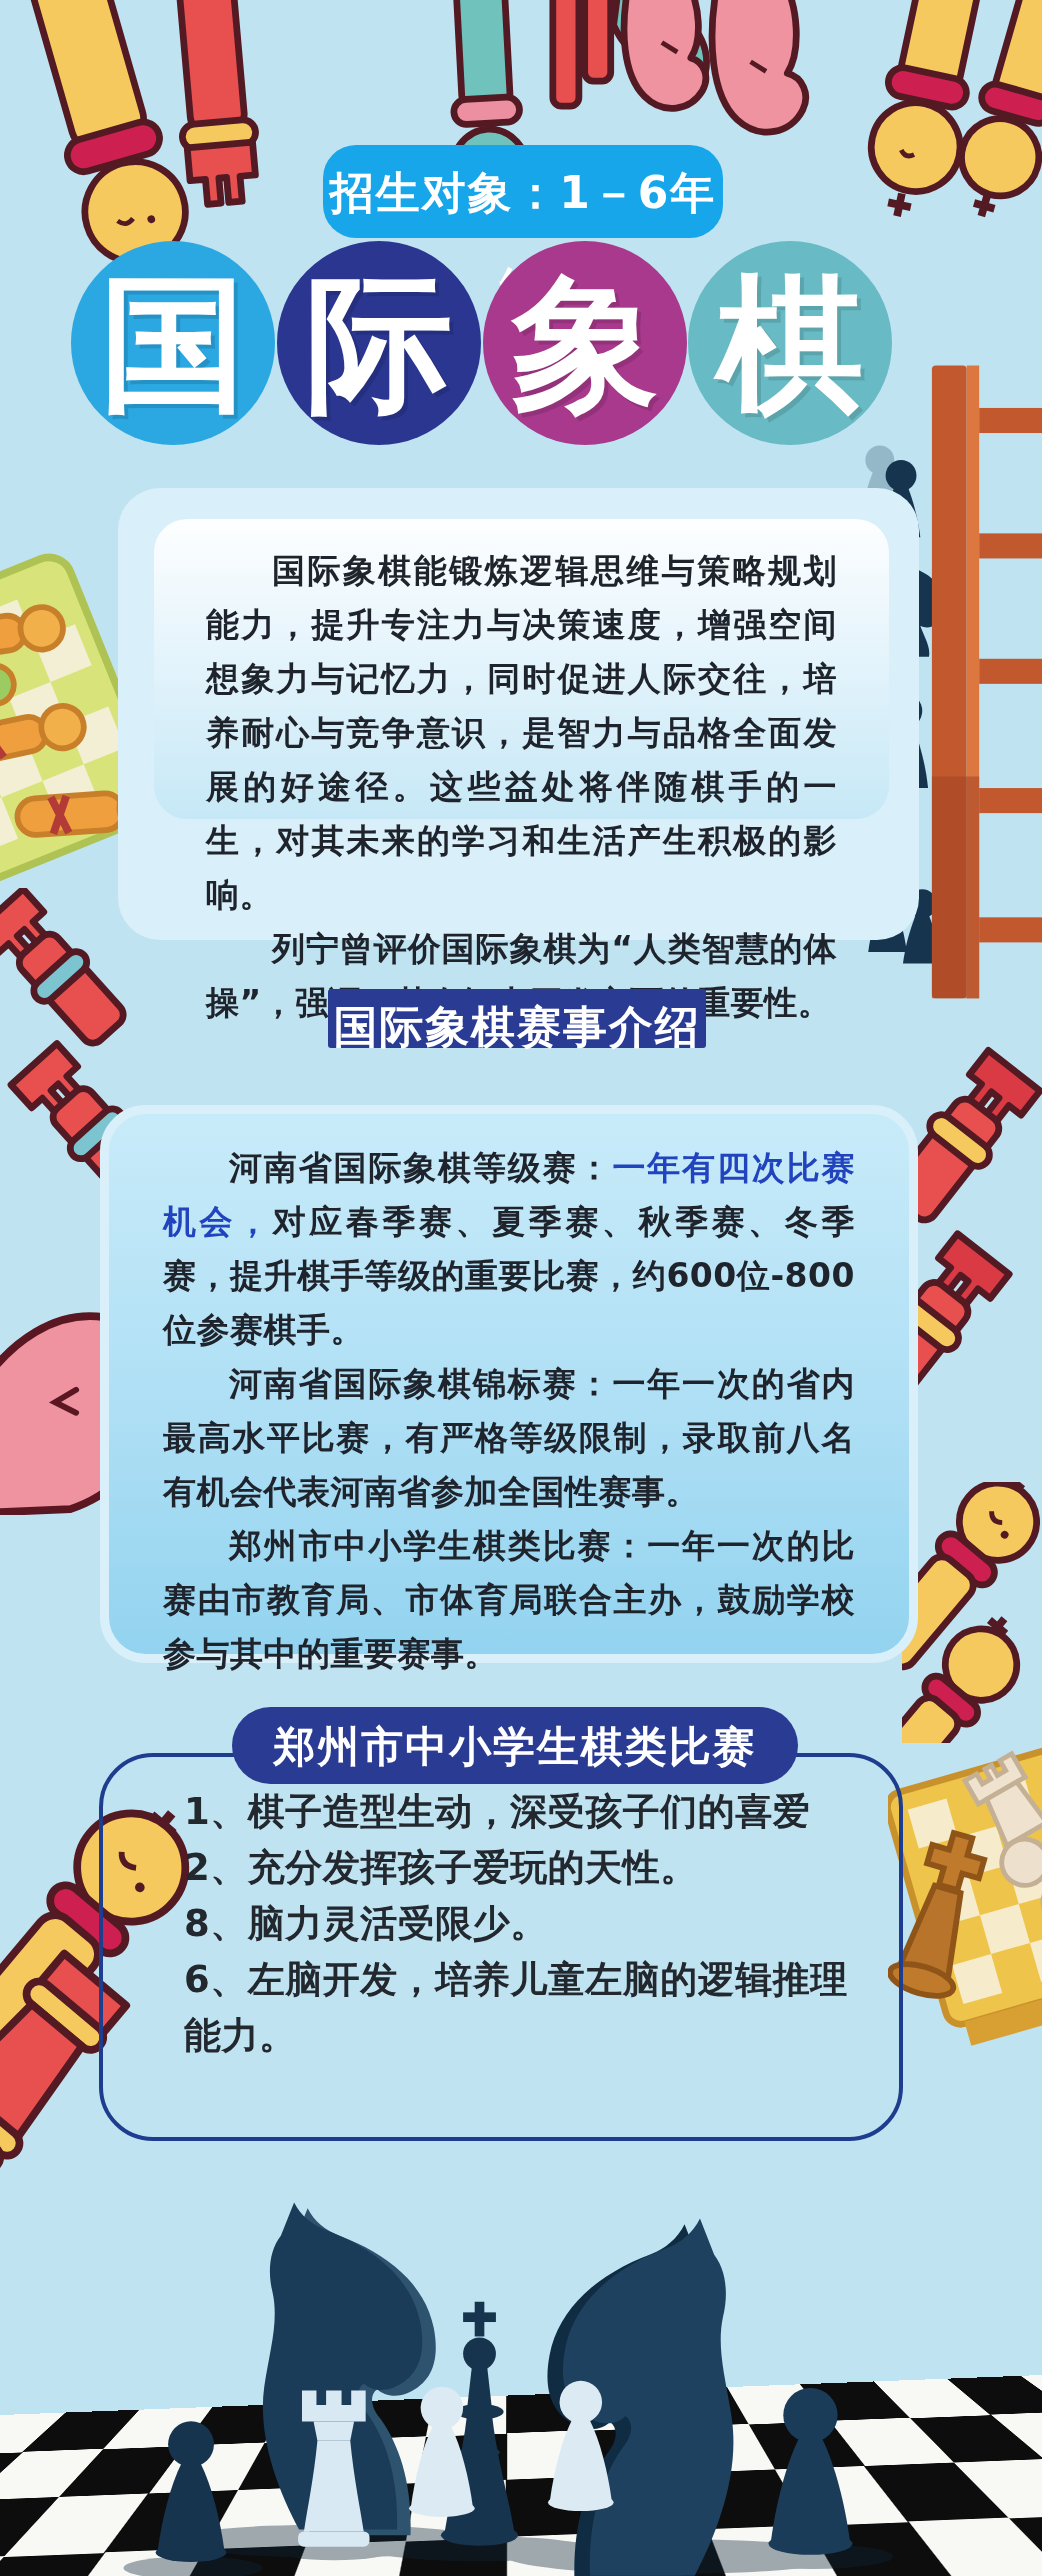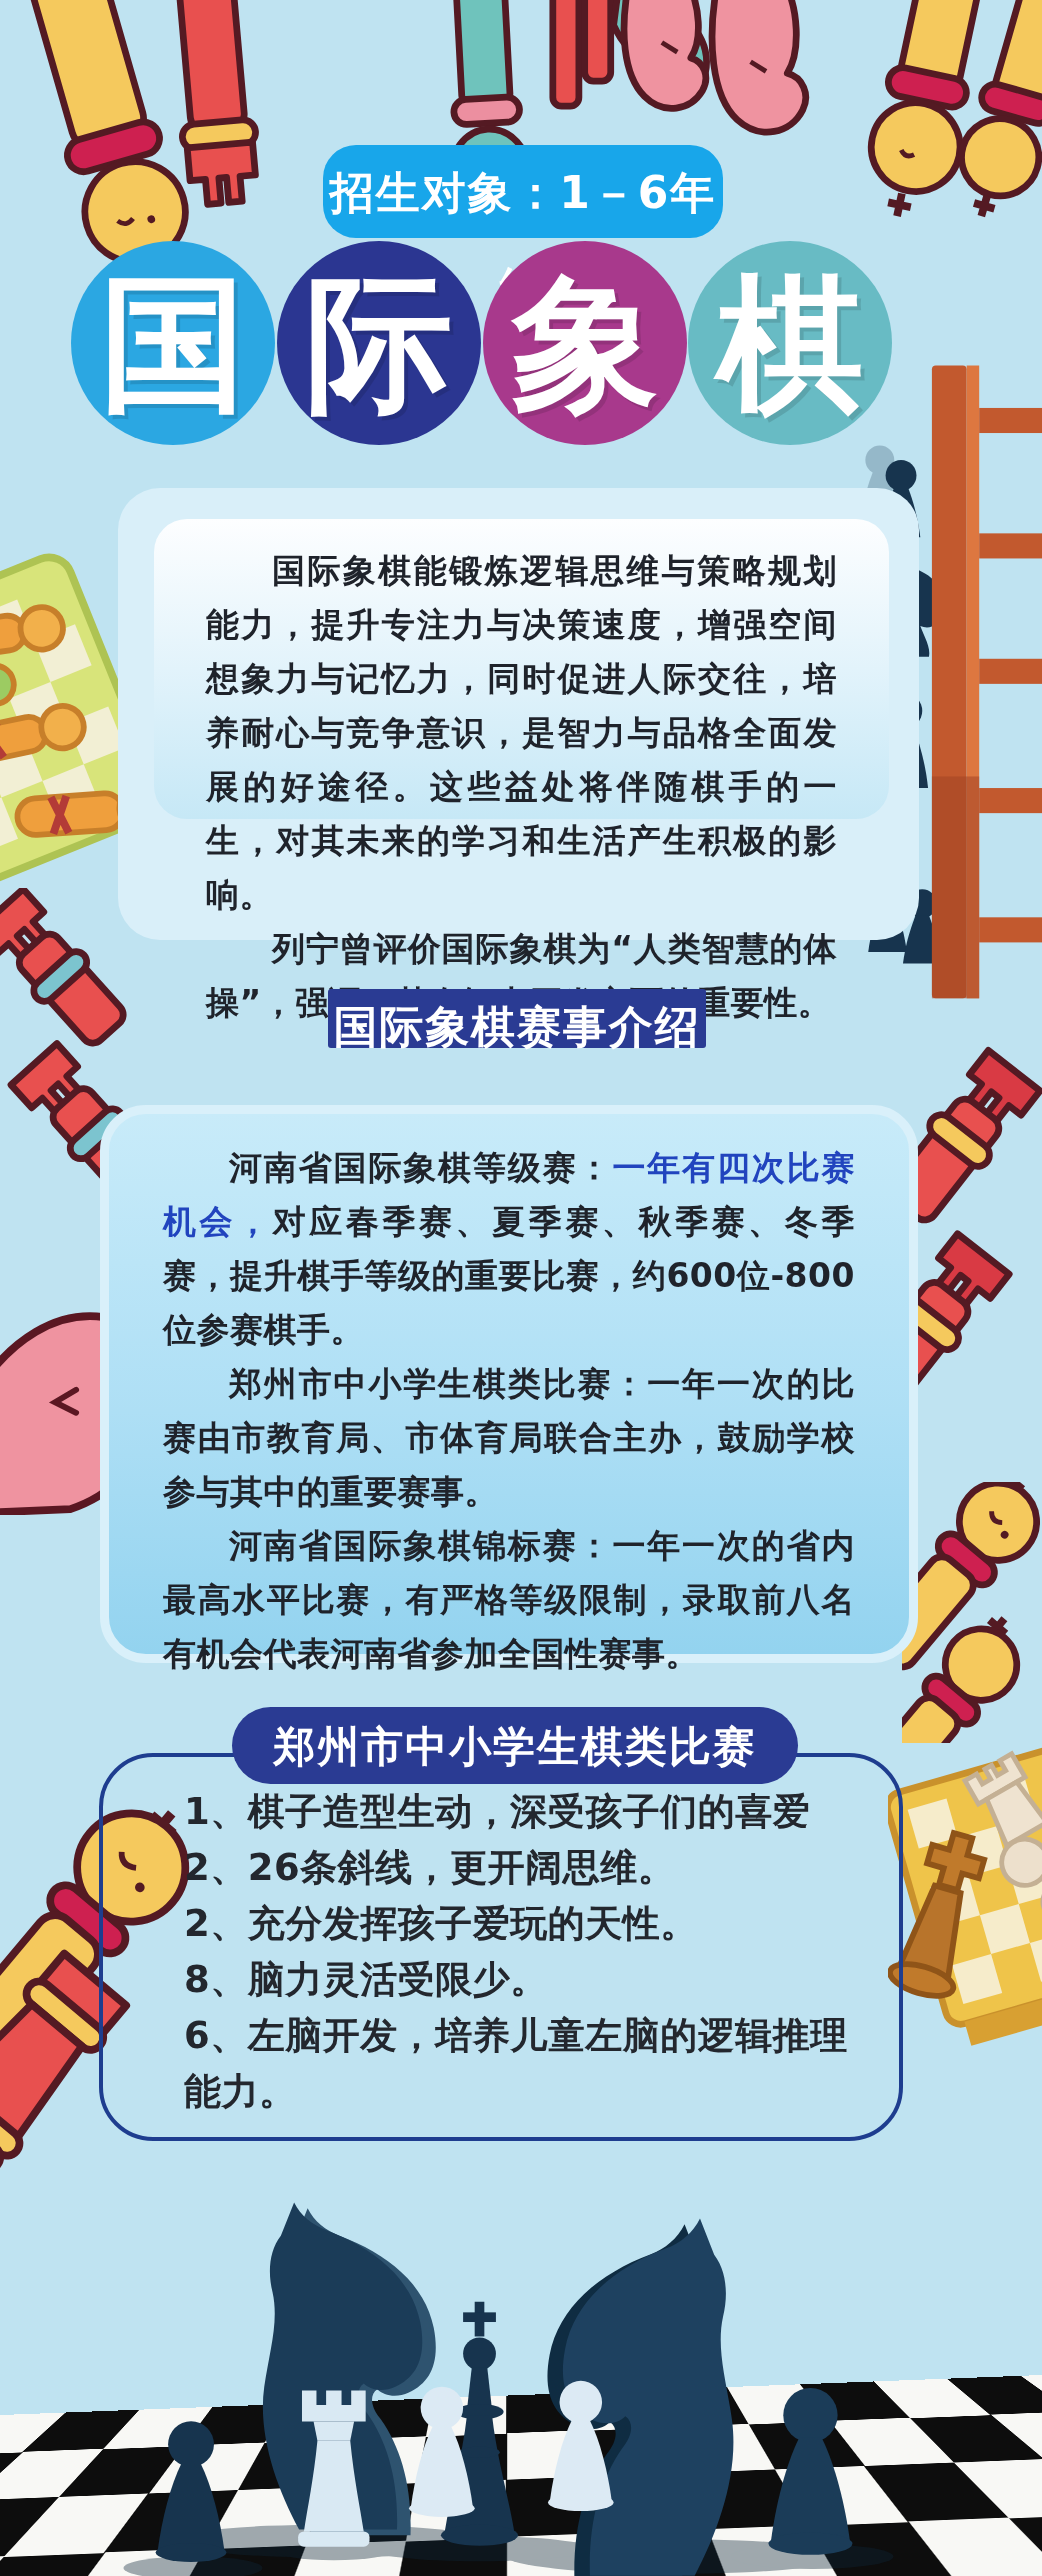--- a/index.html
+++ b/index.html
@@ -318,28 +318,27 @@
 <div class="abs intro-outer"></div>
 <div class="abs intro-inner">
   <p>国际象棋能锻炼逻辑思维与策略规划能力，提升专注力与决策速度，增强空间想象力与记忆力，同时促进人际交往，培养耐心与竞争意识，是智力与品格全面发展的好途径。这些益处将伴随棋手的一生，对其未来的学习和生活产生积极的影响。</p>
   <p>列宁曾评价国际象棋为“人类智慧的体操”，强调了其在智力开发方面的重要性。</p>
 </div>
 
 <div class="abs pill pill1">国际象棋赛事介绍</div>
 
 <div class="abs events-card">
   <p><span>河南省国际象棋等级赛：</span><span class="hl">一年有四次比赛机会，</span><span>对应春季赛、夏季赛、秋季赛、冬季赛，提升棋手等级的重要比赛，约600位-800位参赛棋手。</span></p>
+  <p><span>河南省国际象棋锦标赛：</span><span>一年一次的省内最高水平比赛，有严格等级限制，录取前八名有机会代表河南省参加全国性赛事。</span></p>
   <p><span>郑州市中小学生棋类比赛：</span><span>一年一次的比赛由市教育局、市体育局联合主办，鼓励学校参与其中的重要赛事。</span></p>
-  <p><span>河南省国际象棋锦标赛：</span><span>一年一次的省内最高水平比赛，有严格等级限制，录取前八名有机会代表河南省参加全国性赛事。</span></p>
 </div>
 
 <div class="abs adv-box">
   <ul>
     <li>1、棋子造型生动，深受孩子们的喜爱</li>
-    <li>2、26条斜线，更开阔思维。</li>
     <li>2、充分发挥孩子爱玩的天性。</li>
     <li>8、脑力灵活受限少。</li>
     <li>6、左脑开发，培养儿童左脑的逻辑推理能力。</li>
   </ul>
 </div>
 <div class="abs pill pill2">郑州市中小学生棋类比赛</div>
 
 <div class="abs scene-wrap">
   <div class="board-tilt">
     <div class="board"></div>

